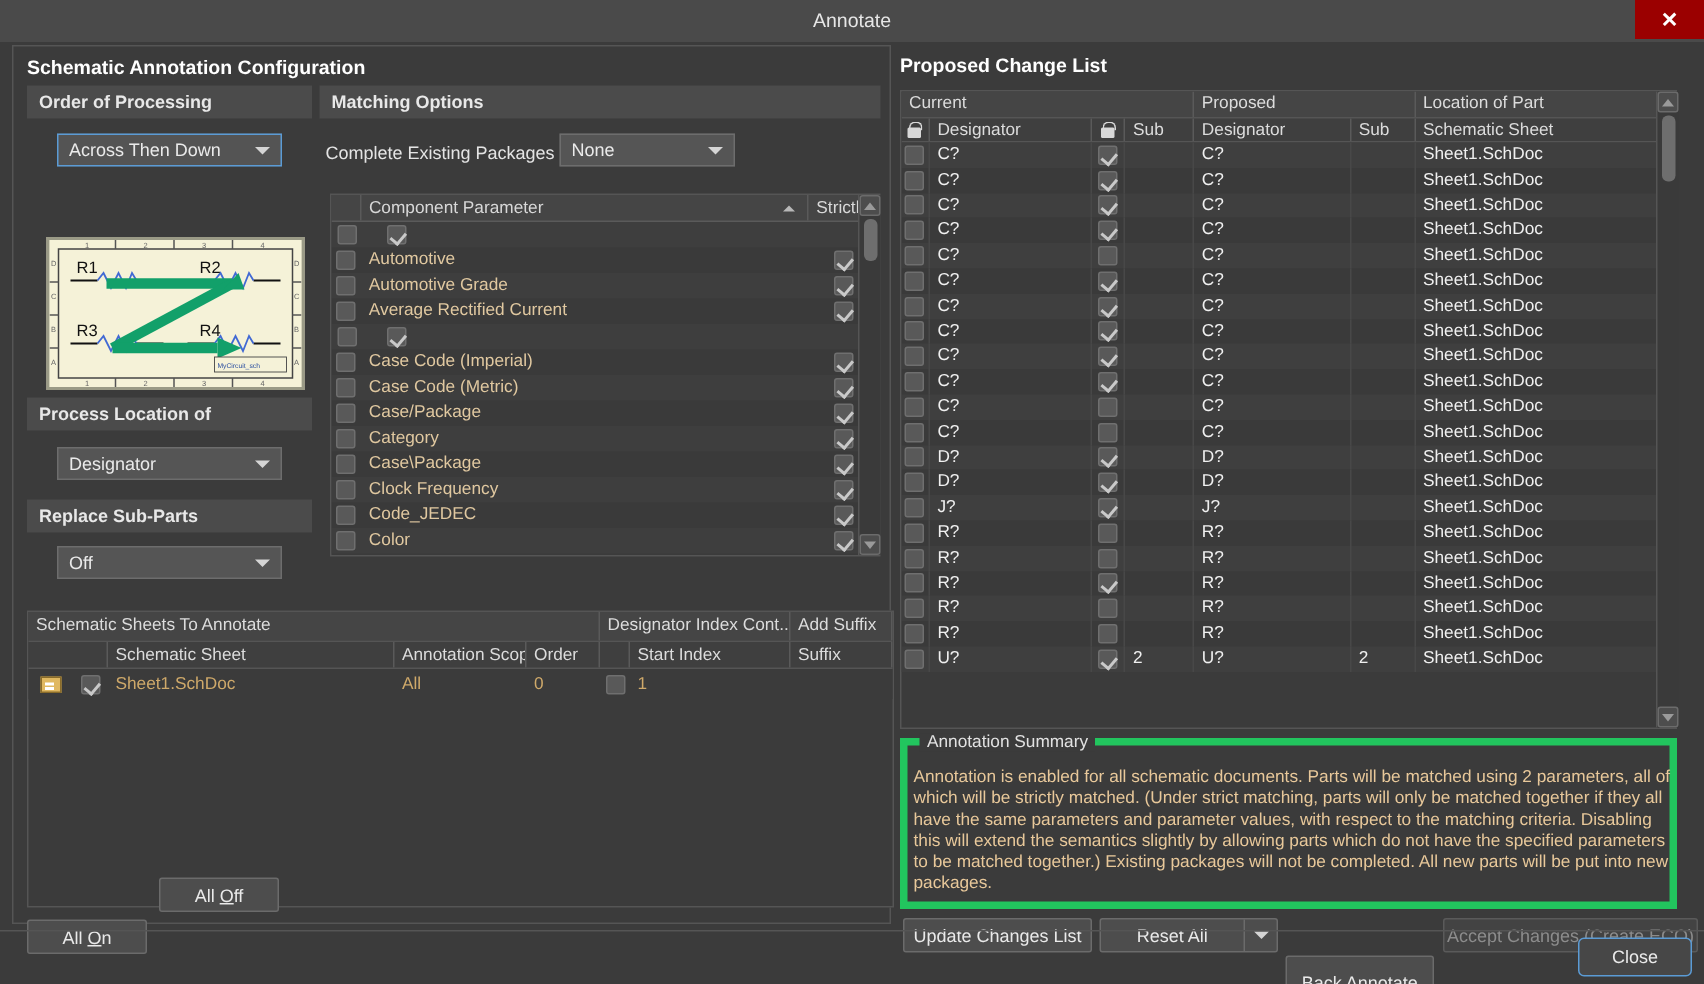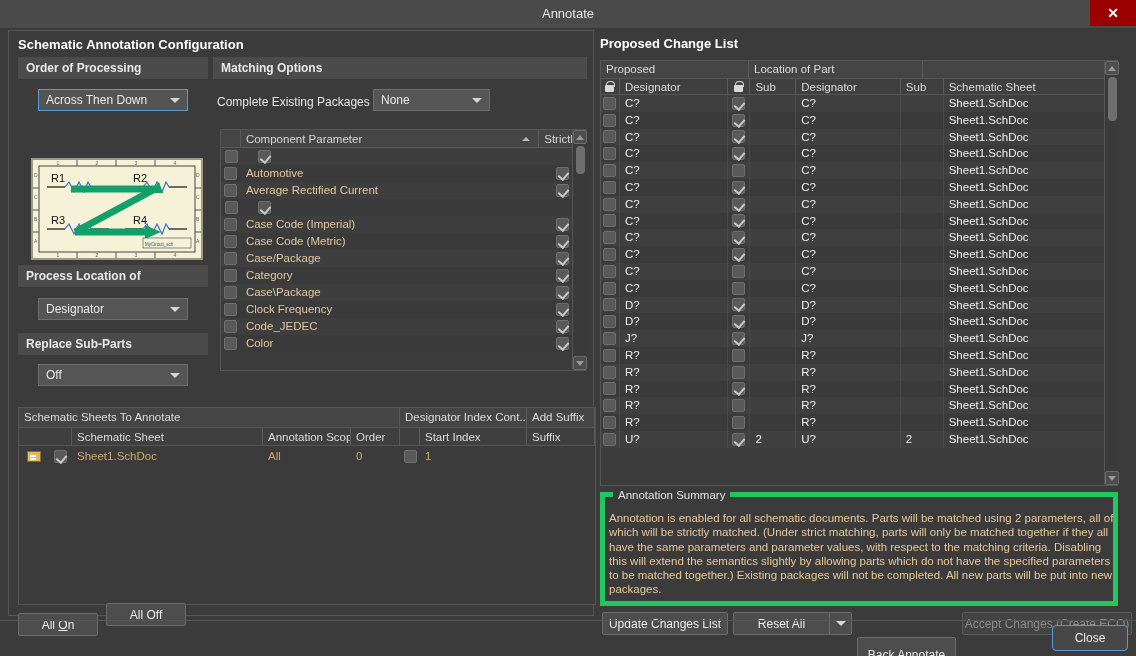--- a/index.html
+++ b/index.html
@@ -384,20 +384,29 @@
             </div>
             <div class="c" style="width: 300px;">Automotive</div>
             <div class="c" style="width: 47px; display: flex; align-items: center; justify-content: center; padding-left: 0px;">
               <span class="cb checked"></span>
             </div>
           </div>
           <div class="lb-row">
             <div class="c" style="width: 20px; display: flex; align-items: center; justify-content: center; padding-left: 0px;">
               <span class="cb"></span>
             </div>
+            <div class="c" style="width: 300px;">Automotive Grade</div>
+            <div class="c" style="width: 47px; display: flex; align-items: center; justify-content: center; padding-left: 0px;">
+              <span class="cb checked"></span>
+            </div>
+          </div>
+          <div class="lb-row">
+            <div class="c" style="width: 20px; display: flex; align-items: center; justify-content: center; padding-left: 0px;">
+              <span class="cb"></span>
+            </div>
             <div class="c" style="width: 300px;">Average Rectified Current</div>
             <div class="c" style="width: 47px; display: flex; align-items: center; justify-content: center; padding-left: 0px;">
               <span class="cb checked"></span>
             </div>
           </div>
           <div class="lb-row">
             <div class="c" style="width: 20px; display: flex; align-items: center; justify-content: center; padding-left: 0px;">
               <span class="cb"></span>
             </div>
             <div class="c" style="width: 47px; display: flex; align-items: center; justify-content: center; padding-left: 0px;">
@@ -520,30 +529,31 @@
             </div>
             <div class="c" style="width: 107px;">1</div>
             <div class="c" style="width: 68px;"></div>
           </div>
         </div>
     </div>
 
     <div class="btn" style="left:9px; top:582px; width:80px; height:23px;">
       <span id="all-on-label">All <u>O</u>n</span>
     </div>
-    <div class="btn" style="left:97px; top:572px; width:80px; height:23px;">
+    <div class="btn" style="left:97px; top:554px; width:80px; height:23px;">
       <span id="all-off-label">All <u>O</u>ff</span>
     </div>
   </div>
 
   <div class="rightpanel">
     <div style="position:absolute; left:2px; top:6px; color:#ffffff; font-size:13px; font-weight:bold;">Proposed Change List</div>
 
     <div class="changelist">
       <div class="cl-head1">
+        <div class="c" style="width:196px;">Current</div>
         <div class="c" style="width:148px;">Proposed</div>
         <div class="c" style="width:174px;">Location of Part</div>
       </div>
       <div class="cl-head2">
         <div class="c" style="width:19px; display:flex; align-items:center; justify-content:center; padding-left:0;">
           <span class="lock"></span>
         </div>
         <div class="c" style="width:108px;">Designator</div>
         <div class="c" style="width:23px; display:flex; align-items:center; justify-content:center; padding-left:0;">
           <span class="lock"></span>

